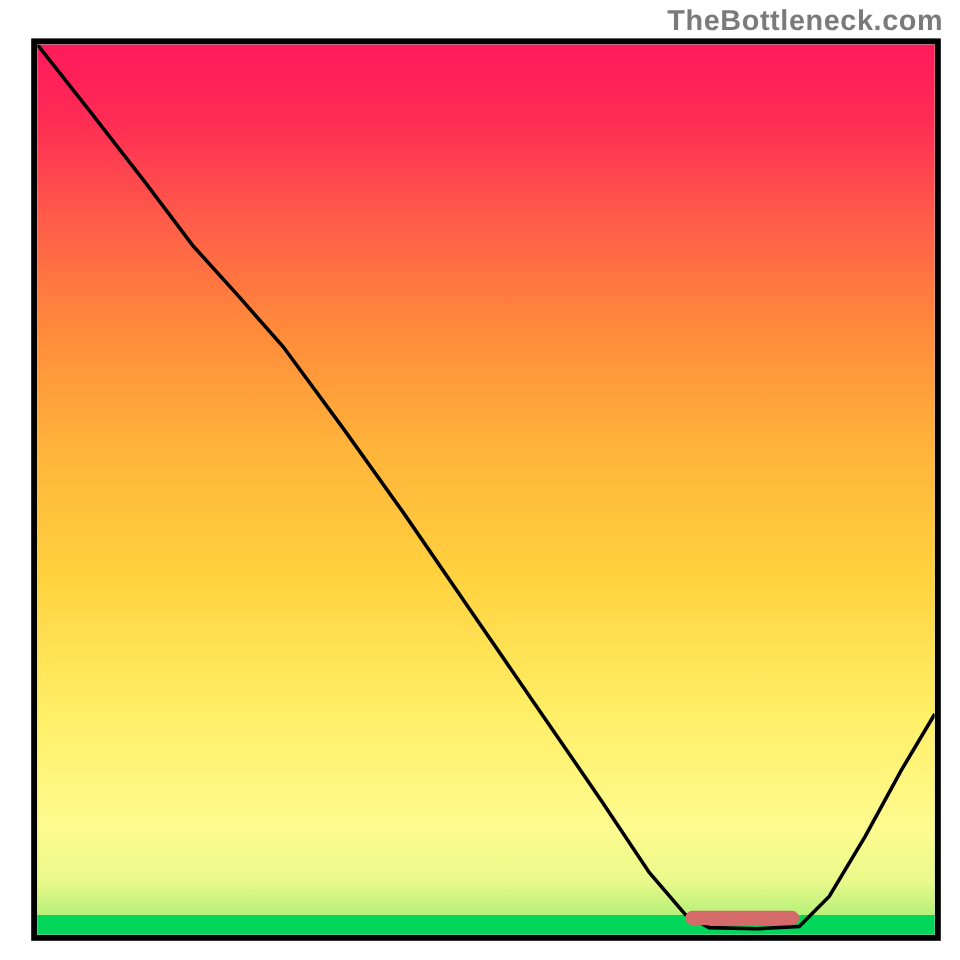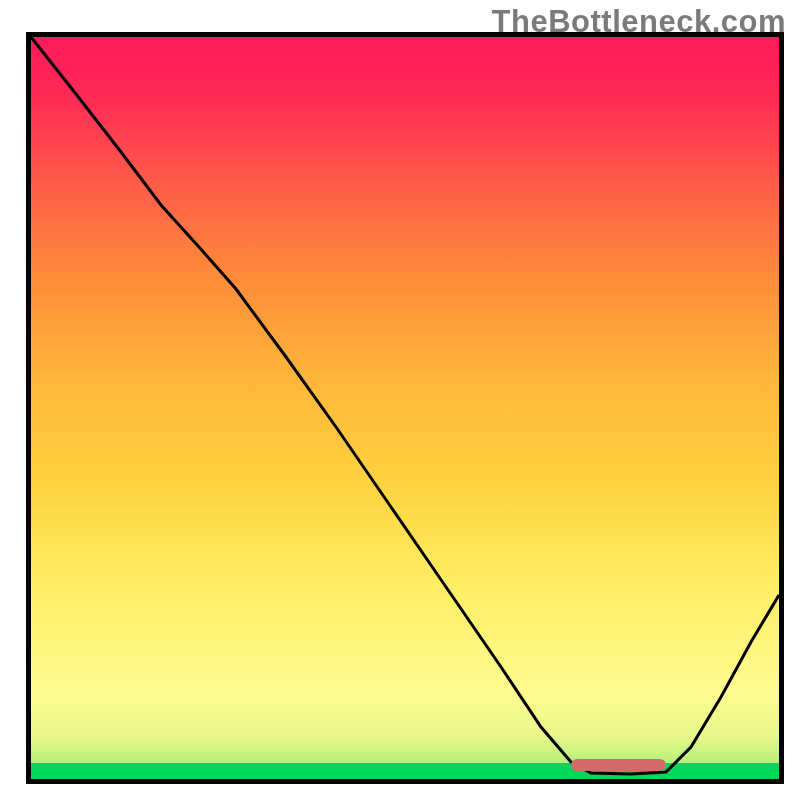--- a/index.html
+++ b/index.html
@@ -13,21 +13,21 @@
   }
   .page {
     position: relative;
     width: 800px;
     height: 800px;
   }
   .watermark {
     position: absolute;
     top: 4px;
     right: 14px;
-    font-size: 31px;
+    font-size: 24px;
     font-weight: 600;
     color: #7a7a7a;
     letter-spacing: 0.5px;
     user-select: none;
   }
   .plot-frame {
     position: absolute;
     left: 26px;
     top: 32px;
     width: 748px;   

